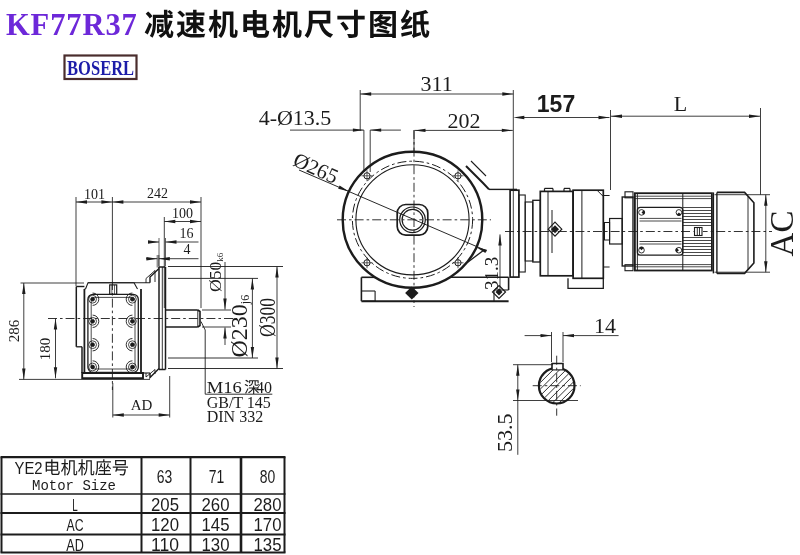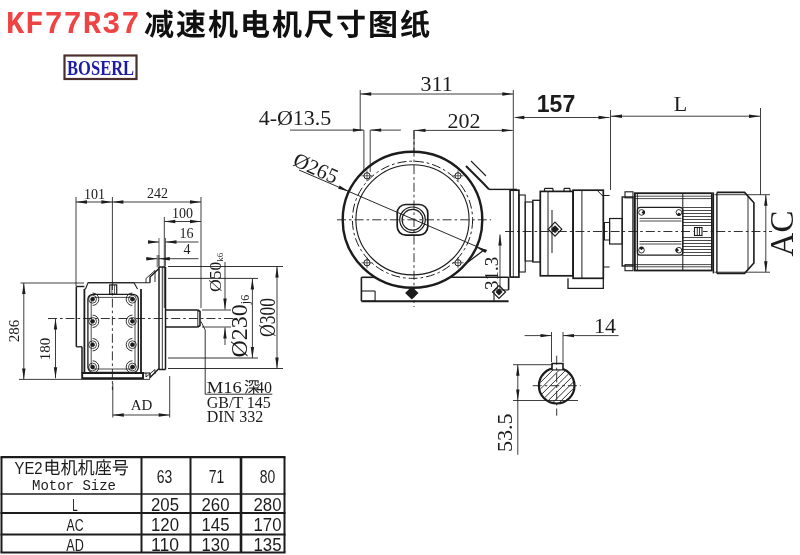--- a/index.html
+++ b/index.html
@@ -1,14 +1,14 @@
 <!DOCTYPE html>
 <html><head><meta charset="utf-8"><style>
 html,body{margin:0;padding:0;background:#ffffff;width:800px;height:555px;overflow:hidden}
-#ttl{position:absolute;left:6px;top:7.5px;font-family:Liberation Mono, monospace;font-weight:bold;font-size:30.5px;color:#ef4444;letter-spacing:0.9px;white-space:nowrap}
+#ttl{position:absolute;left:6px;top:7.5px;font-family:Liberation Serif, serif;font-weight:bold;font-size:30.5px;color:#6d28d9;letter-spacing:0.9px;white-space:nowrap}
 svg{position:absolute;left:0;top:0}
 </style></head><body>
 <div id="ttl">KF77R37<span id="cjkt"></span></div>
 <svg width="800" height="555" viewBox="0 0 800 555">
 <g id="titlecjk">
       <path transform="translate(144.0 35.3) scale(0.03000 -0.03000)" d="M57 721C109 674 169 607 192 561L279 639C253 685 190 747 137 791ZM23 97 125 27C174 129 226 251 267 361L179 430C131 310 68 178 23 97ZM428 523V436H652V523ZM432 383V71H506V110H644C597 62 544 22 483 -10C507 -28 547 -68 563 -89C627 -50 684 -2 733 53C763 -39 803 -89 860 -89C936 -89 968 -60 981 114C955 124 922 151 901 175C897 63 887 25 872 25C852 25 832 71 815 161C872 250 917 355 948 474L844 495C830 439 813 387 792 338C786 407 782 487 780 577H955V685H893L964 741C940 773 891 814 850 842L779 787C819 757 864 716 885 685H778L779 850H664L667 685H295V446C295 307 286 113 192 -23C218 -33 263 -63 282 -81C384 65 400 291 400 445V577H670C676 421 686 287 704 181C687 158 669 137 650 117V383ZM506 296H576V198H506Z" fill="#111"></path>
       <path transform="translate(176.0 35.3) scale(0.03000 -0.03000)" d="M45 754C105 709 177 642 207 595L302 675C268 722 194 785 134 826ZM277 460H44V349H160V137C115 103 65 70 22 45L81 -80C135 -37 181 2 224 40C290 -37 372 -66 496 -71C616 -76 817 -74 938 -68C944 -33 963 25 976 54C842 43 615 40 498 45C393 49 318 77 277 143ZM463 516H569V430H463ZM685 516H797V430H685ZM569 848V763H321V663H569V608H353V339H515C461 273 377 212 294 179C318 157 353 115 370 88C442 125 514 186 569 256V71H685V248C743 184 815 126 881 90C899 119 936 162 962 184C879 217 787 277 726 339H913V608H685V663H947V763H685V848Z" fill="#111"></path>
       <path transform="translate(208.0 35.3) scale(0.03000 -0.03000)" d="M488 792V468C488 317 476 121 343 -11C370 -26 417 -66 436 -88C581 57 604 298 604 468V679H729V78C729 -8 737 -32 756 -52C773 -70 802 -79 826 -79C842 -79 865 -79 882 -79C905 -79 928 -74 944 -61C961 -48 971 -29 977 1C983 30 987 101 988 155C959 165 925 184 902 203C902 143 900 95 899 73C897 51 896 42 892 37C889 33 884 31 879 31C874 31 867 31 862 31C858 31 854 33 851 37C848 41 848 55 848 82V792ZM193 850V643H45V530H178C146 409 86 275 20 195C39 165 66 116 77 83C121 139 161 221 193 311V-89H308V330C337 285 366 237 382 205L450 302C430 328 342 434 308 470V530H438V643H308V850Z" fill="#111"></path>
       <path transform="translate(240.0 35.3) scale(0.03000 -0.03000)" d="M429 381V288H235V381ZM558 381H754V288H558ZM429 491H235V588H429ZM558 491V588H754V491ZM111 705V112H235V170H429V117C429 -37 468 -78 606 -78C637 -78 765 -78 798 -78C920 -78 957 -20 974 138C945 144 906 160 876 176V705H558V844H429V705ZM854 170C846 69 834 43 785 43C759 43 647 43 620 43C565 43 558 52 558 116V170Z" fill="#111"></path>
       <path transform="translate(272.0 35.3) scale(0.03000 -0.03000)" d="M488 792V468C488 317 476 121 343 -11C370 -26 417 -66 436 -88C581 57 604 298 604 468V679H729V78C729 -8 737 -32 756 -52C773 -70 802 -79 826 -79C842 -79 865 -79 882 -79C905 -79 928 -74 944 -61C961 -48 971 -29 977 1C983 30 987 101 988 155C959 165 925 184 902 203C902 143 900 95 899 73C897 51 896 42 892 37C889 33 884 31 879 31C874 31 867 31 862 31C858 31 854 33 851 37C848 41 848 55 848 82V792ZM193 850V643H45V530H178C146 409 86 275 20 195C39 165 66 116 77 83C121 139 161 221 193 311V-89H308V330C337 285 366 237 382 205L450 302C430 328 342 434 308 470V530H438V643H308V850Z" fill="#111"></path>

